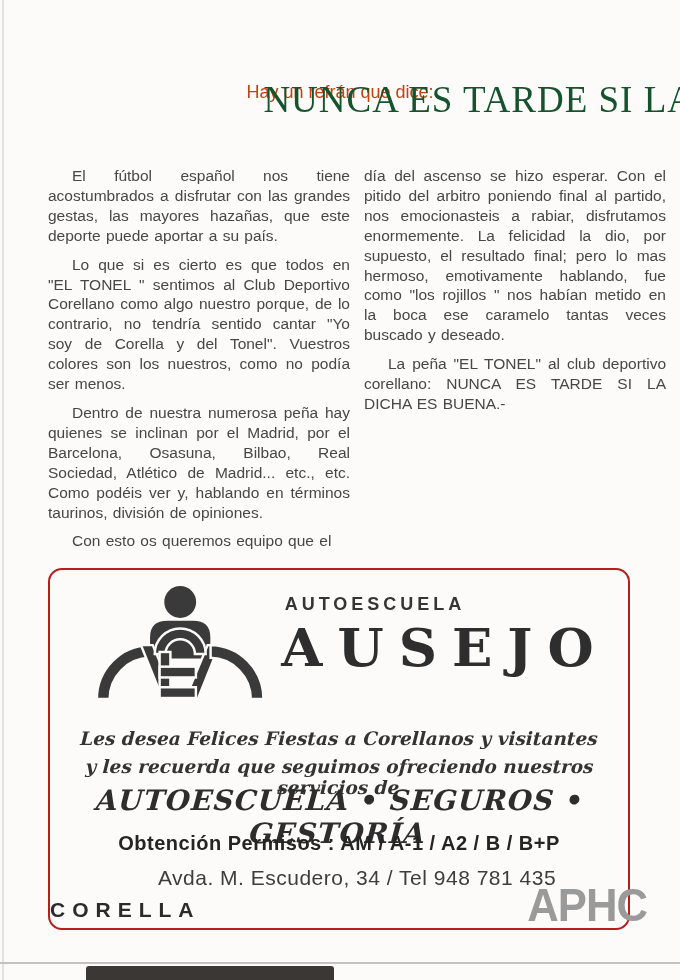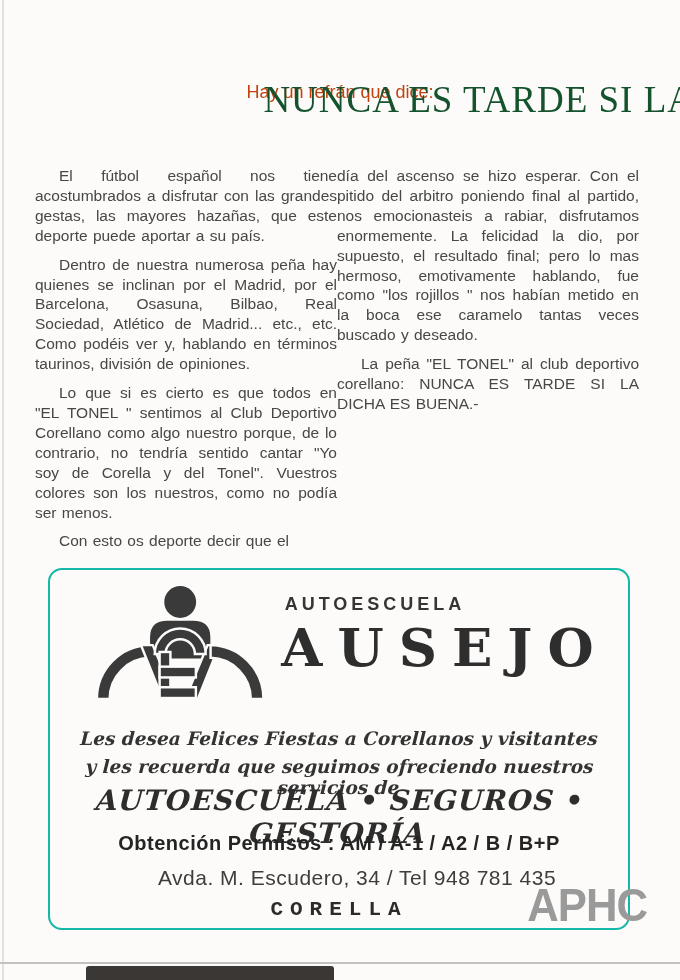--- a/index.html
+++ b/index.html
@@ -14,34 +14,34 @@
     position:absolute;top:34px;left:0;width:100%;text-align:center;
     font-size:18px;color:#c2410c;margin-top:48px;
   }
   .title{
     position:absolute;top:62px;left:0;width:100%;text-align:right;
     font-family:"Liberation Serif",serif;font-weight:400;color:#14532d;
     font-size:37px;line-height:46px;letter-spacing:1px;margin:15px;
   }
   
   .columns{
-    position:absolute;top:166px;left:35px;width:618px;
-    display:flex;
+    position:absolute;top:166px;left:48px;width:618px;
+    display:flex;gap:14px;
   }
   .col{width:302px;}
   .col p{
     margin:0 0 9px 0;
     font-size:15.5px;line-height:19.9px;text-align:justify;
     word-spacing:1px;color:#474747;
   }
   .col p.indent{text-indent:24px;}
   
   .ad{
     position:absolute;left:48px;top:568px;width:578px;height:358px;
-    border:2px solid #14b8a6;border-radius:14px;background:transparent;
+    border:2px solid #b91c1c;border-radius:14px;background:transparent;
   }
   .logo{position:absolute;left:42px;top:10px;width:196px;height:140px;}
   .brand-top{
     position:absolute;left:230px;top:24px;width:190px;text-align:center;
     font-weight:bold;font-size:18px;letter-spacing:4px;color:#353535;
   }
   .brand-name{
     position:absolute;left:228px;top:46px;width:334px;text-align:center;
     font-family:"DejaVu Serif",serif;font-weight:bold;font-size:53px;
     letter-spacing:15px;color:#2e2e2e;
@@ -60,22 +60,22 @@
   }
   .permits{
     position:absolute;left:0;top:262px;width:100%;text-align:center;
     font-weight:bold;font-size:20px;color:#242424;letter-spacing:0.5px;
   }
   .address{
     position:absolute;left:0;top:296px;width:100%;text-align:center;
     font-size:21px;color:#3d3d3d;letter-spacing:0.5px;padding-left:18px;
   }
   .city{
-    position:absolute;left:0;top:328px;width:100%;text-align:center;
-    font-weight:bold;font-size:21px;letter-spacing:7px;color:#2b2b2b;font-family:Liberation Mono, monospace;
+    position:absolute;left:0;top:328px;width:100%;text-align:left;
+    font-weight:bold;font-size:21px;letter-spacing:7px;color:#2b2b2b;
   }
   .watermark{
     position:absolute;left:524px;top:878px;z-index:5;
     font-weight:bold;font-size:46px;color:#9a9a9a;
     letter-spacing:-1px;transform:scale(0.95,1.02);
     font-family:"Liberation Sans",sans-serif;
   }
   .scan-hairline{position:absolute;left:0;top:962px;width:680px;height:1.5px;background:#c3c2be;}
   .scan-darkbar{
     position:absolute;left:86px;top:966px;width:248px;height:14px;
@@ -90,23 +90,23 @@
   <div class="edge-left"></div>
 
   <div class="kicker">Hay un refrán que dice:</div>
   <h1 class="title">
     <span>NUNCA ES TARDE SI LA</span><br>
   </h1>
 
   <main class="columns">
     <div class="col">
       <p class="indent">El fútbol español nos tiene acostumbrados a disfrutar con las grandes gestas, las mayores hazañas, que este deporte puede aportar a su país.</p>
+      <p class="indent">Lo que si es cierto es que todos en "EL TONEL " sentimos al Club Deportivo Corellano como algo nuestro porque, de lo contrario, no tendría sentido cantar "Yo soy de Corella y del Tonel". Vuestros colores son los nuestros, como no podía ser menos.</p>
       <p class="indent">Dentro de nuestra numerosa peña hay quienes se inclinan por el Madrid, por el Barcelona, Osasuna, Bilbao, Real Sociedad, Atlético de Madrid... etc., etc. Como podéis ver y, hablando en términos taurinos, división de opiniones.</p>
-      <p class="indent">Lo que si es cierto es que todos en "EL TONEL " sentimos al Club Deportivo Corellano como algo nuestro porque, de lo contrario, no tendría sentido cantar "Yo soy de Corella y del Tonel". Vuestros colores son los nuestros, como no podía ser menos.</p>
-      <p class="indent">Con esto os deporte decir que el</p>
+      <p class="indent">Con esto os queremos equipo que el</p>
     </div>
     <div class="col">
       <p>día del ascenso se hizo esperar. Con el pitido del arbitro poniendo final al partido, nos emocionasteis a rabiar, disfrutamos enormemente. La felicidad la dio, por supuesto, el resultado final; pero lo mas hermoso, emotivamente hablando, fue como "los rojillos " nos habían metido en la boca ese caramelo tantas veces buscado y deseado.</p>
       <p class="indent">La peña "EL TONEL" al club deportivo corellano: NUNCA ES TARDE SI LA DICHA ES BUENA.-</p>
     </div>
   </main>
 
   <section class="ad">
     <div class="logo">
       <svg viewBox="0 0 200 140" width="196" height="140" aria-hidden="true">

